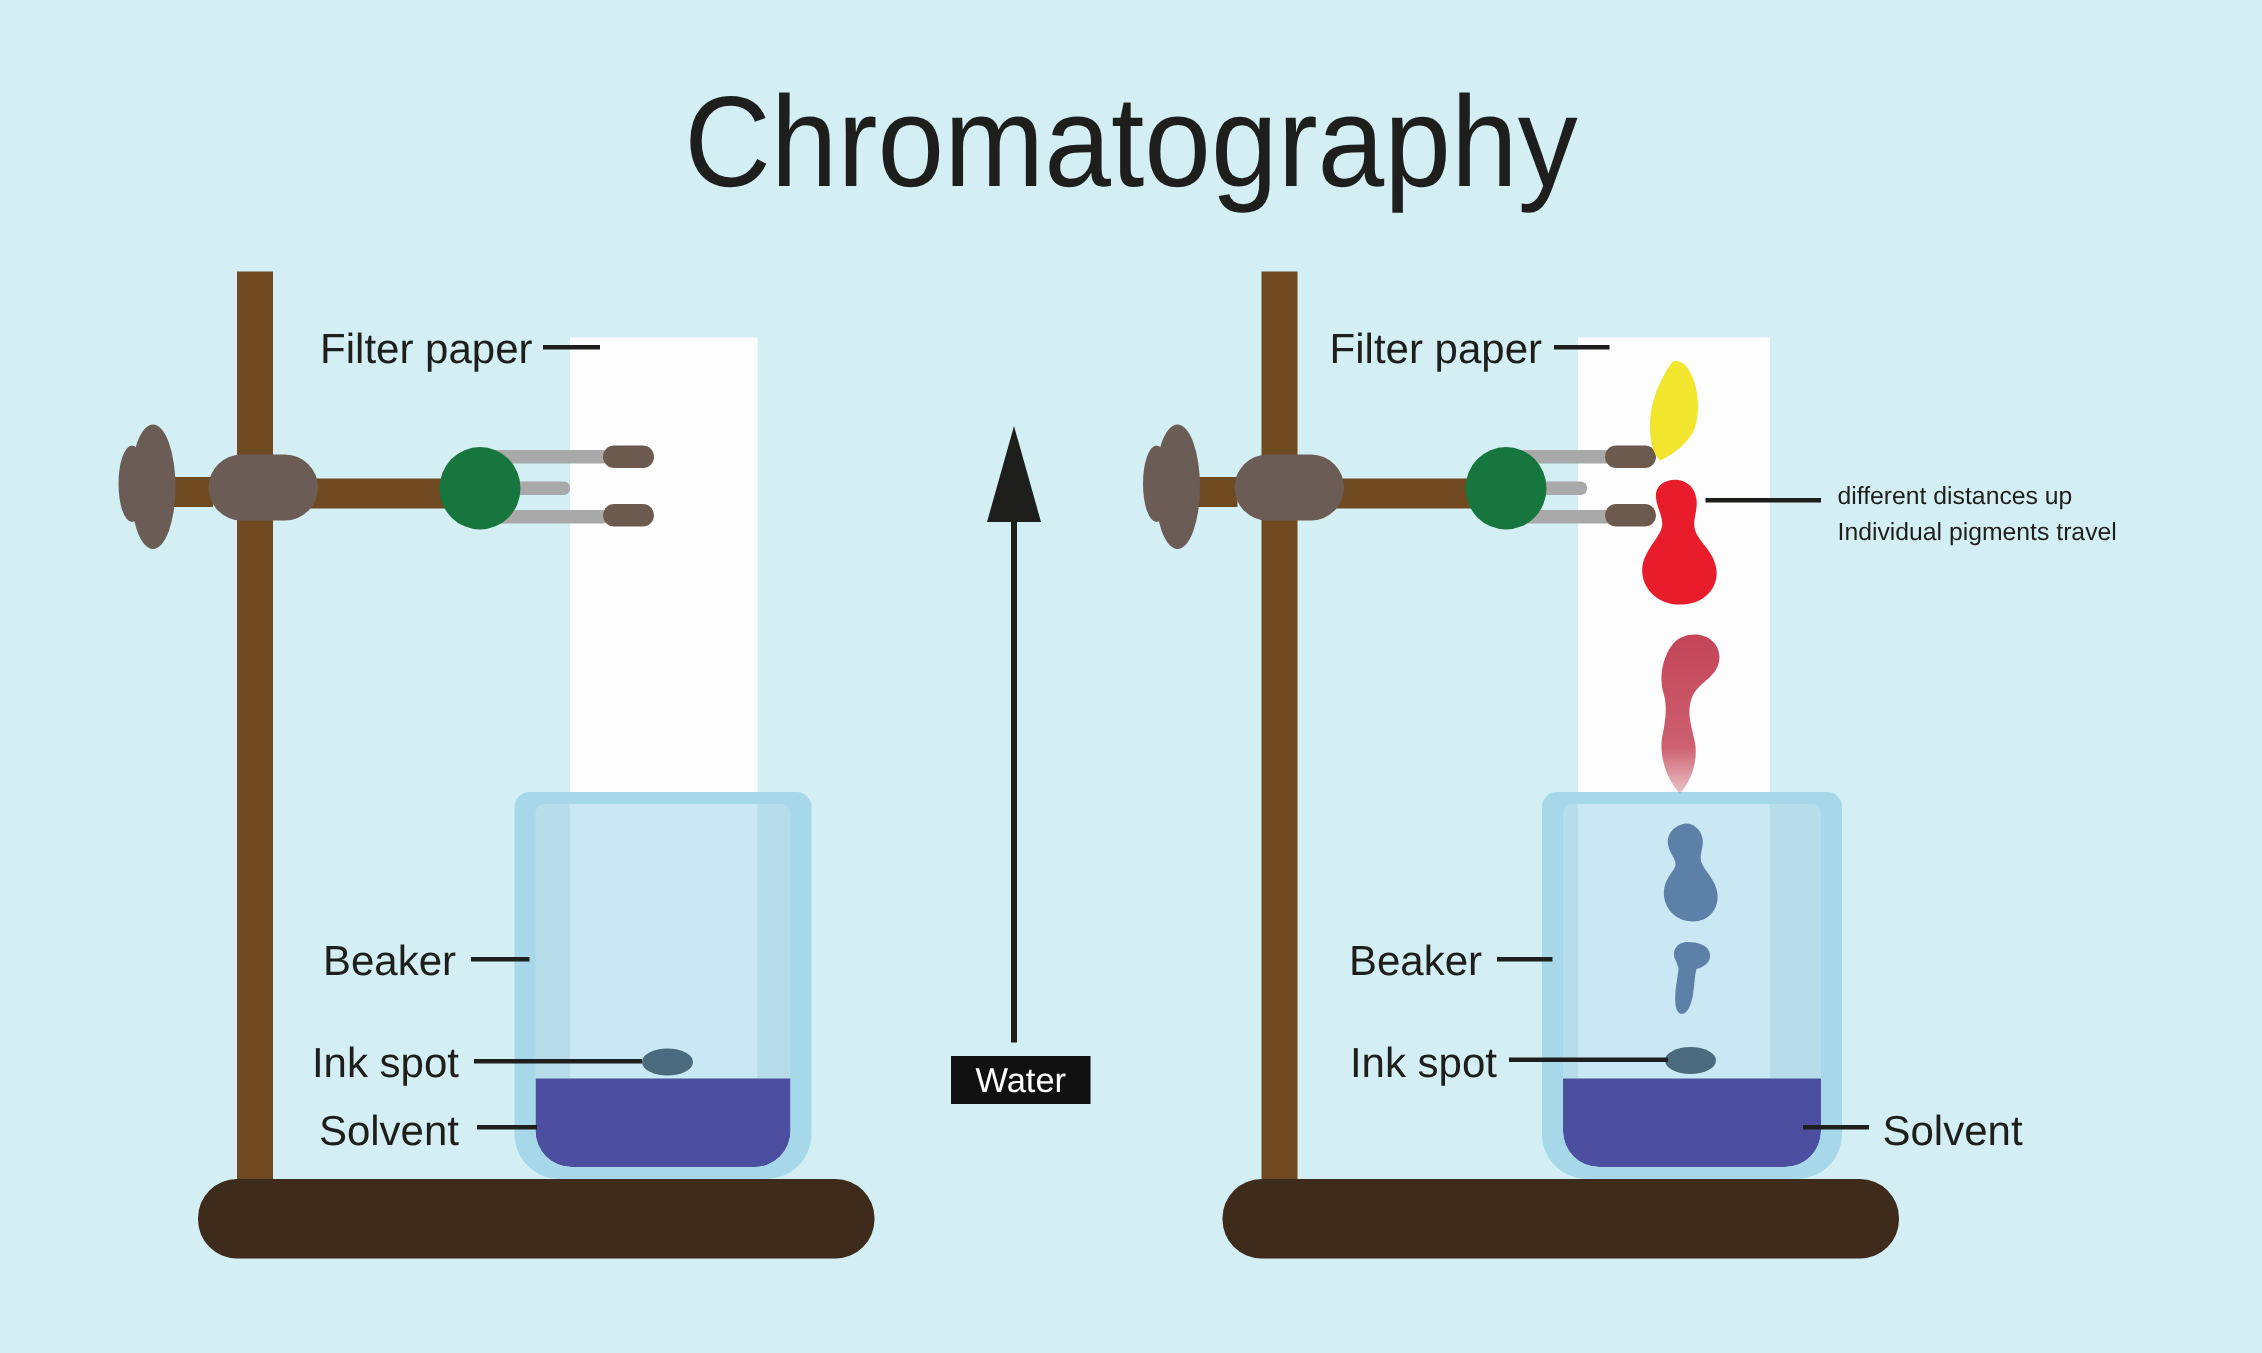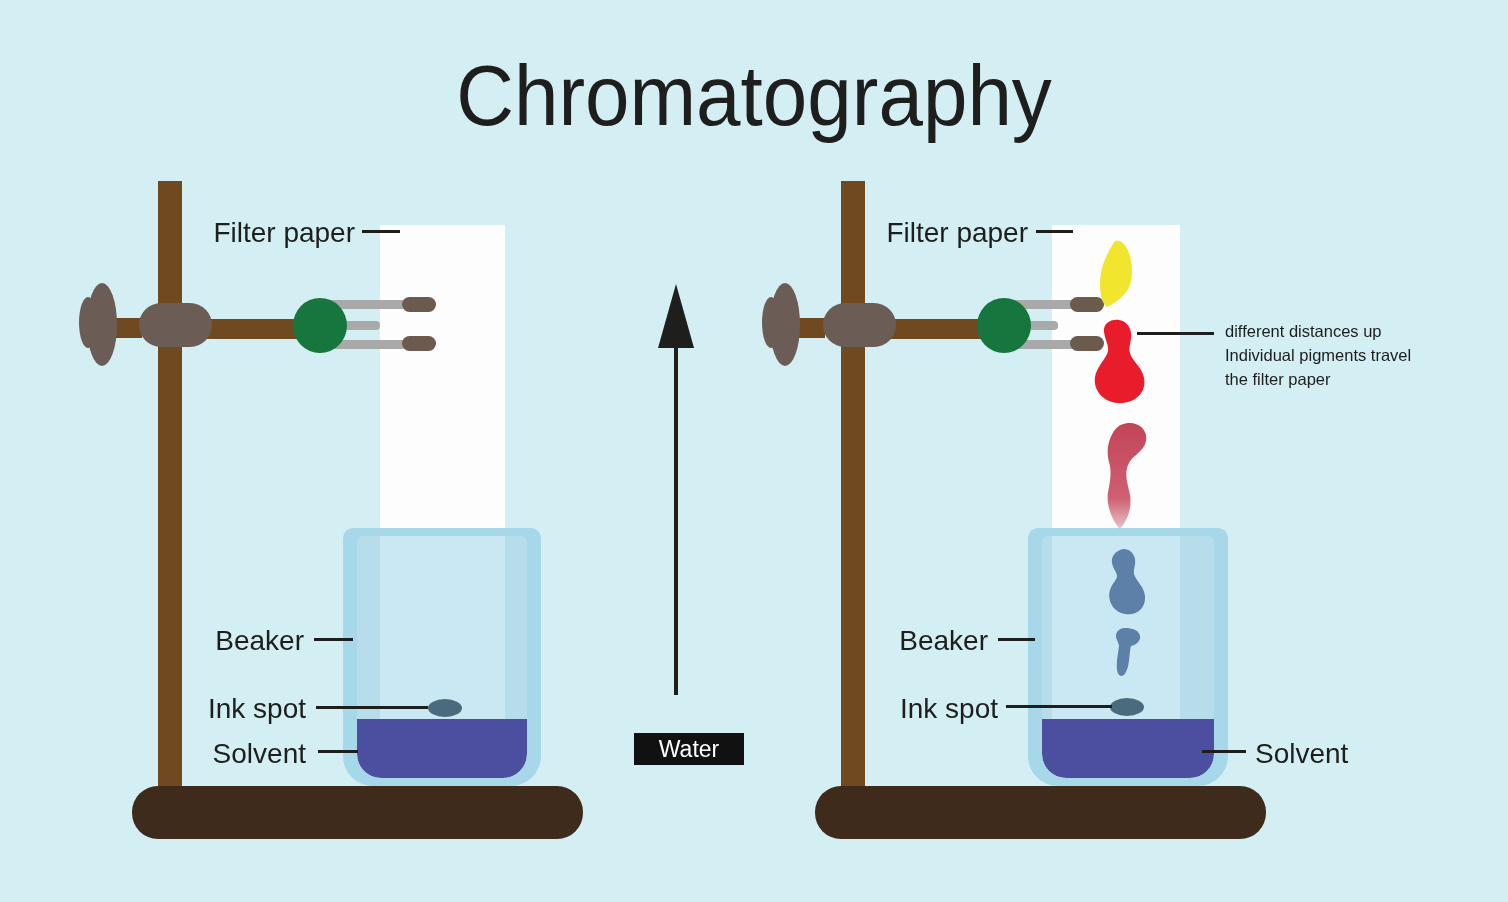--- a/index.html
+++ b/index.html
@@ -81,21 +81,21 @@
   <div class="abs lline z6" style="left:314px;top:638px;width:39px"></div>
 
   <div class="abs lbl r z6" style="left:100px;top:692px;width:206px">Ink spot</div>
   <div class="abs lline z6" style="left:316px;top:706px;width:112px"></div>
 
   <div class="abs lbl r z6" style="left:100px;top:737px;width:206px">Solvent</div>
   <div class="abs lline z6" style="left:318px;top:750px;width:40px"></div>
 
   <div class="abs arrow-head z6" style="left:658px;top:284px"></div>
   <div class="abs arrow-line z6" style="left:674px;top:346px;height:349px"></div>
-  <div class="abs water-box z6" style="left:634px;top:733px;width:110px;height:32px">
+  <div class="abs water-box z6" style="left:634px;top:704px;width:93px;height:32px">
     <span>Water</span>
   </div>
 
   <div class="abs rod z1" style="left:841px;top:181px;width:24px;height:620px"></div>
   <div class="abs base z2" style="left:815px;top:786px;width:451px;height:53px"></div>
 
   <div class="abs paper z2" style="left:1052px;top:225px;width:128px;height:306px"></div>
 
   <div class="abs beaker z3" style="left:1028px;top:528px;width:200px;height:258px">
     <div class="beaker-fill">
@@ -159,18 +159,17 @@
   <div class="abs lbl r z6" style="left:780px;top:692px;width:218px">Ink spot</div>
   <div class="abs lline z6" style="left:1006px;top:705px;width:106px"></div>
 
   <div class="abs lbl z6" style="left:1255px;top:737px">Solvent</div>
   <div class="abs lline z6" style="left:1202px;top:750px;width:44px"></div>
 
   <div class="abs lline z6" style="left:1137px;top:332px;width:77px;height:2.5px"></div>
   <div class="abs note z6" style="left:1225px;top:319px;width:250px">
     <div>different distances up</div>
     <div>Individual pigments travel</div>
-    <div>the filter paper</div>
   </div>
 
   <div class="abs title z6" style="left:0;right:0;top:46px">Chromatography</div>
 
 </div>
 
 </body></html>

